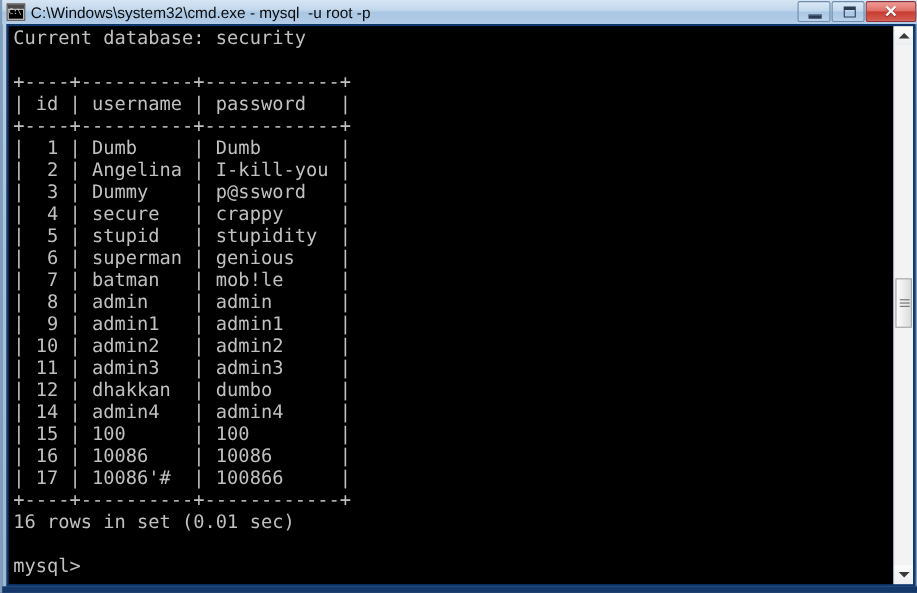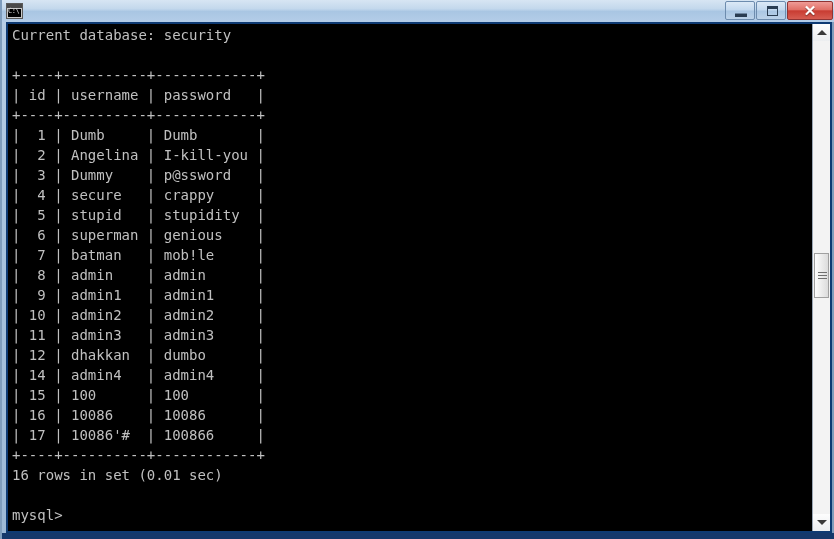--- a/index.html
+++ b/index.html
@@ -168,21 +168,21 @@
     height: 507px;
     background: #000000;
     overflow: hidden;
   }
   #console-text {
     position: absolute;
     left: 4px;
     top: 1px;
     margin: 0;
     font-family: "DejaVu Sans Mono", monospace;
-    font-size: 14px;
+    font-size: 17px;
     line-height: 20px;
     color: #c0c0c0;
     white-space: pre;
     letter-spacing: 0px;
   }
 
   
   #scrollbar {
     position: absolute;
     right: 0;
@@ -262,20 +262,21 @@
 <div id="window">
 
   <div id="titlebar">
     <div id="titlebar-inner">
 
       <span class="cmd-icon">
         <span class="bar"></span>
         <span class="scr"></span>
       </span>
 
+      <span id="title-text">C:\Windows\system32\cmd.exe - mysql  -u root -p</span>
 
       <span id="wincontrols">
         <span class="winbtn minimize">
           <span class="glyph-min"></span>
         </span>
         <span class="winbtn maximize">
           <span class="glyph-max"></span>
         </span>
         <span class="winbtn close">
           <span class="glyph-close">✕</span>

